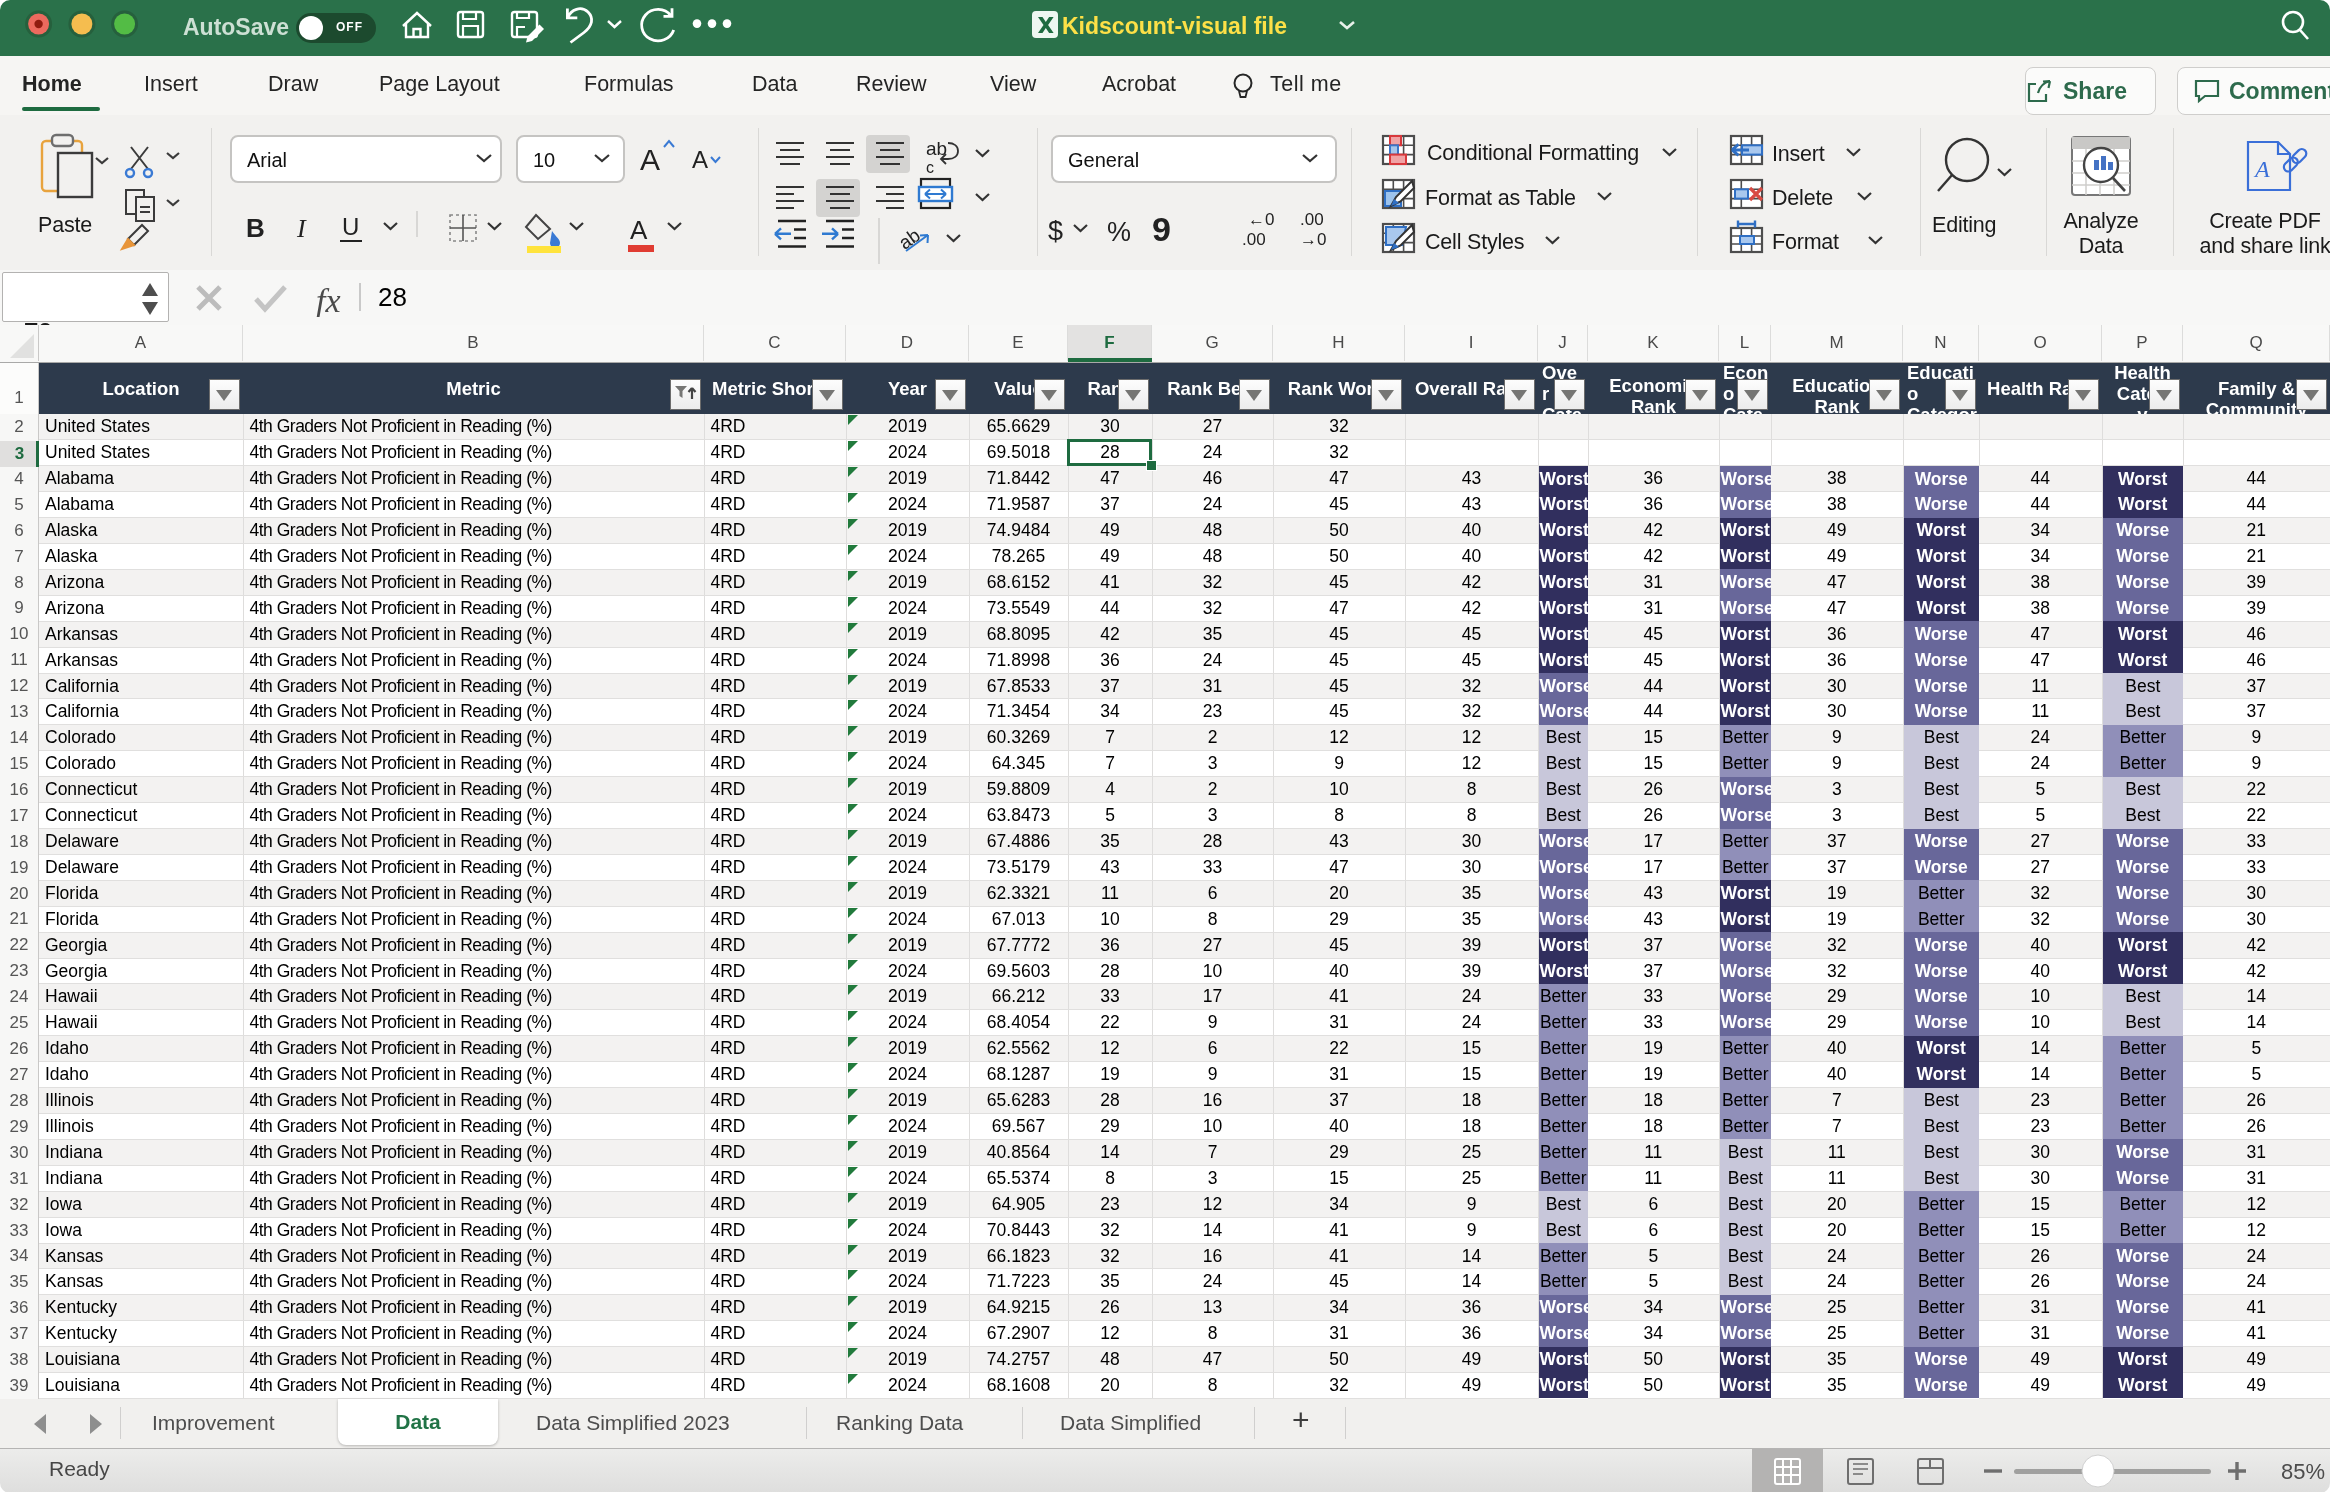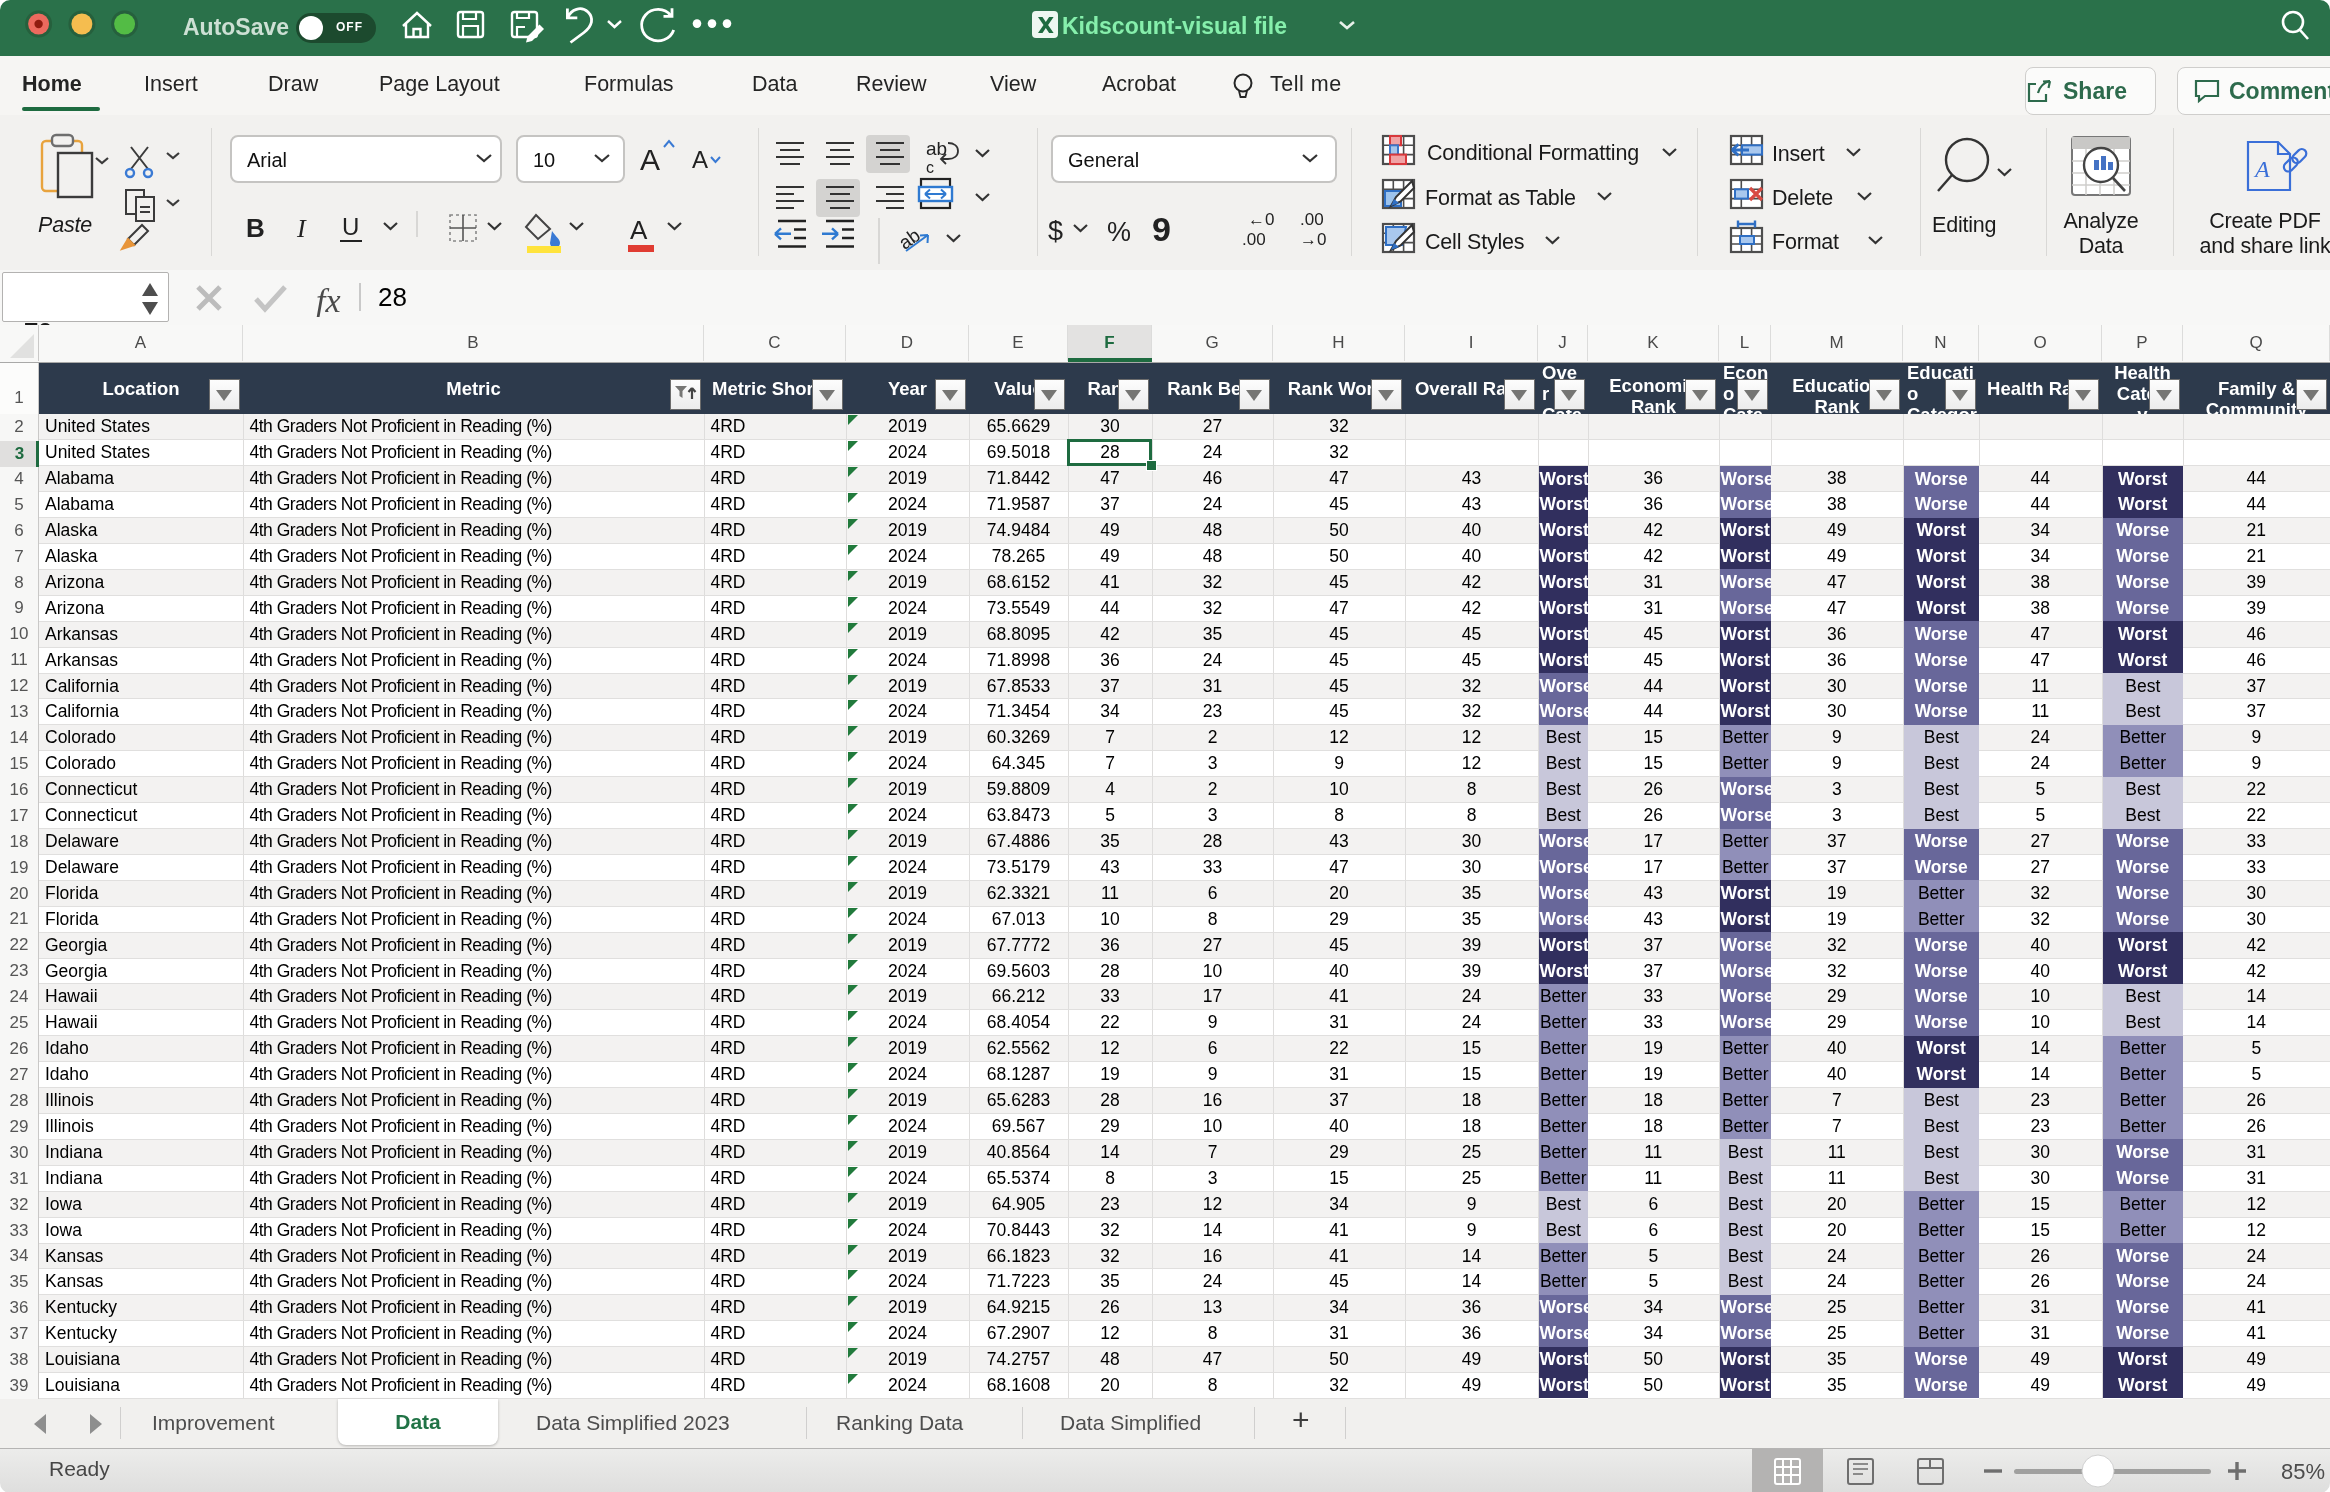--- a/index.html
+++ b/index.html
@@ -5,21 +5,21 @@
 html,body{margin:0;padding:0;}
 body{width:2330px;height:1492px;overflow:hidden;font-family:"Liberation Sans",sans-serif;position:relative;background:#fff;}
 .abs{position:absolute;}
 
 #titlebar{left:0;top:0;width:2330px;height:56px;background:#2a714a;border-radius:10px 10px 0 0;}
 #titlebar svg{position:absolute;}
 #autosave{left:183px;top:14px;color:#cde0d4;font-size:23px;font-weight:700;}
 #toggle{left:296px;top:13px;width:80px;height:30px;border-radius:15px;background:#1c4a2e;}
 #toggle .knob{position:absolute;left:3px;top:3px;width:24px;height:24px;border-radius:50%;background:#fff;}
 #toggle .off{position:absolute;left:40px;top:7px;color:#fff;font-size:12px;font-weight:700;letter-spacing:1px;}
-#doctitle{left:1062px;top:13px;color:#86efac;font-size:23px;font-weight:700;}
+#doctitle{left:1062px;top:13px;color:#fde047;font-size:23px;font-weight:700;}
 
 #menubar{left:0;top:56px;width:2330px;height:59px;background:#f6f5f3;border-bottom:1px solid #d5d4d2;}
 .mtab{position:absolute;top:16px;font-size:21.5px;color:#242424;}
 .mtab.home{font-weight:700;}
 #homeline{position:absolute;left:22px;top:51px;width:78px;height:4px;background:#1e6b40;border-radius:2px;}
 .topbtn{position:absolute;top:11px;height:48px;border:1.5px solid #cfcecc;border-radius:8px;color:#2d6a4c;font-size:23px;font-weight:700;display:flex;align-items:center;justify-content:flex-start;gap:9px;background:#fbfbfa;box-sizing:border-box;}
 
 #ribbon{left:0;top:115px;width:2330px;height:155px;background:#f2f1ef;border-bottom:1px solid #c9c8c6;}
 .gdiv{position:absolute;top:13px;height:128px;width:1px;background:#d9d8d6;}
 .rlabel{position:absolute;font-size:21.5px;color:#1a1a1a;white-space:nowrap;letter-spacing:-0.2px;}
@@ -348,21 +348,21 @@
 <g fill="none" stroke="#3a6fd8" stroke-width="2.2">
  <path d="M2248 27 h30 l12 12 v36 h-42 z"></path>
         <path d="M2278 27 v12 h12"></path>
  <text x="2255" y="62" font-size="24" font-family="Liberation Serif" font-style="italic" fill="#3a6fd8" stroke="none">A</text>
  <g transform="translate(2282,52) rotate(-45)">
           <rect x="0" y="0" width="16" height="9" rx="4.5"></rect>
           <rect x="12" y="0" width="16" height="9" rx="4.5"></rect>
         </g>
 </g>
 </svg>
-<span class="rlabel" style="left:38px;top:98px;font-style:italic;">Paste</span>
+<span class="rlabel" style="left:38px;top:98px;">Paste</span>
 <span class="rlabel" style="left:1427px;top:26px;">Conditional Formatting</span>
 <svg class="abs" style="left:1662px;top:32px" width="16" height="12">
       <path d="M1 2 l6.5 6 l6.5 -6" stroke="#333" stroke-width="2.2" fill="none"></path>
     </svg>
 <span class="rlabel" style="left:1425px;top:71px;">Format as Table</span>
 <svg class="abs" style="left:1597px;top:76px" width="16" height="12">
       <path d="M1 2 l6.5 6 l6.5 -6" stroke="#333" stroke-width="2.2" fill="none"></path>
     </svg>
 <span class="rlabel" style="left:1425px;top:115px;">Cell Styles</span>
 <svg class="abs" style="left:1545px;top:120px" width="16" height="12">

